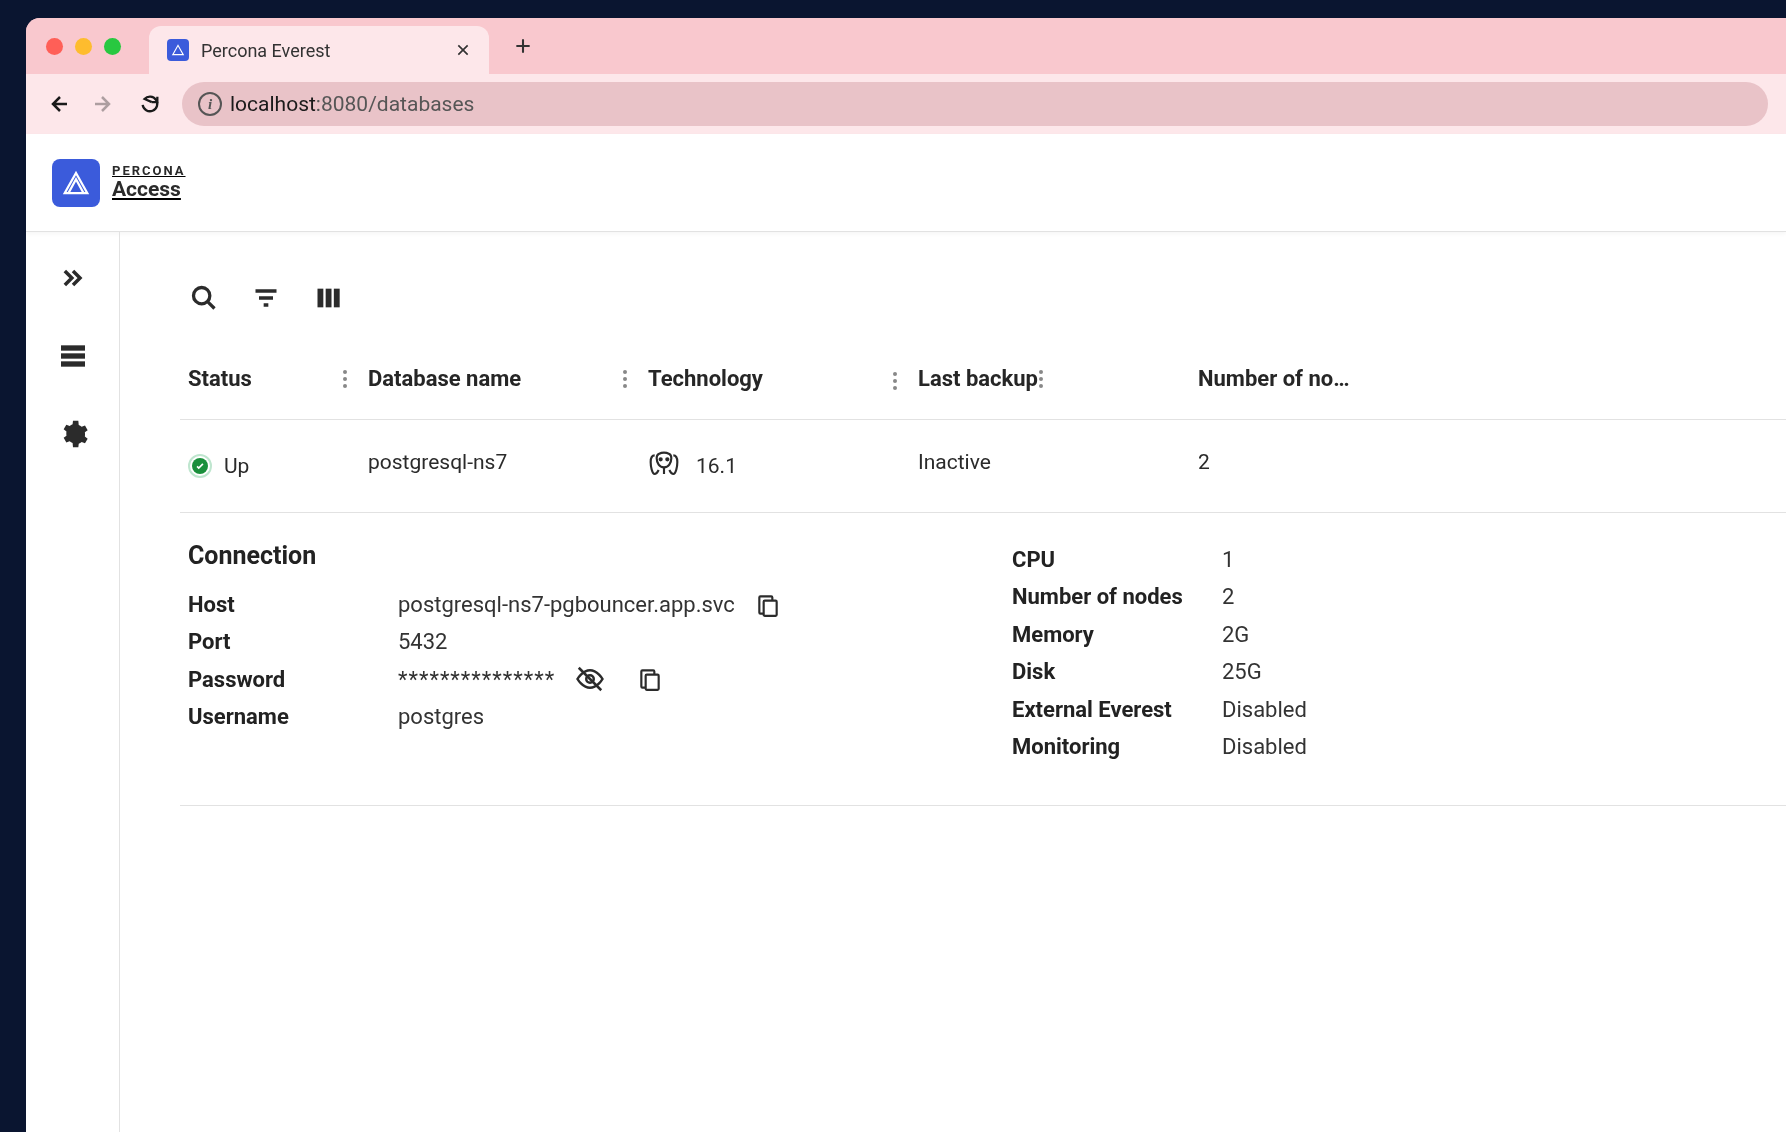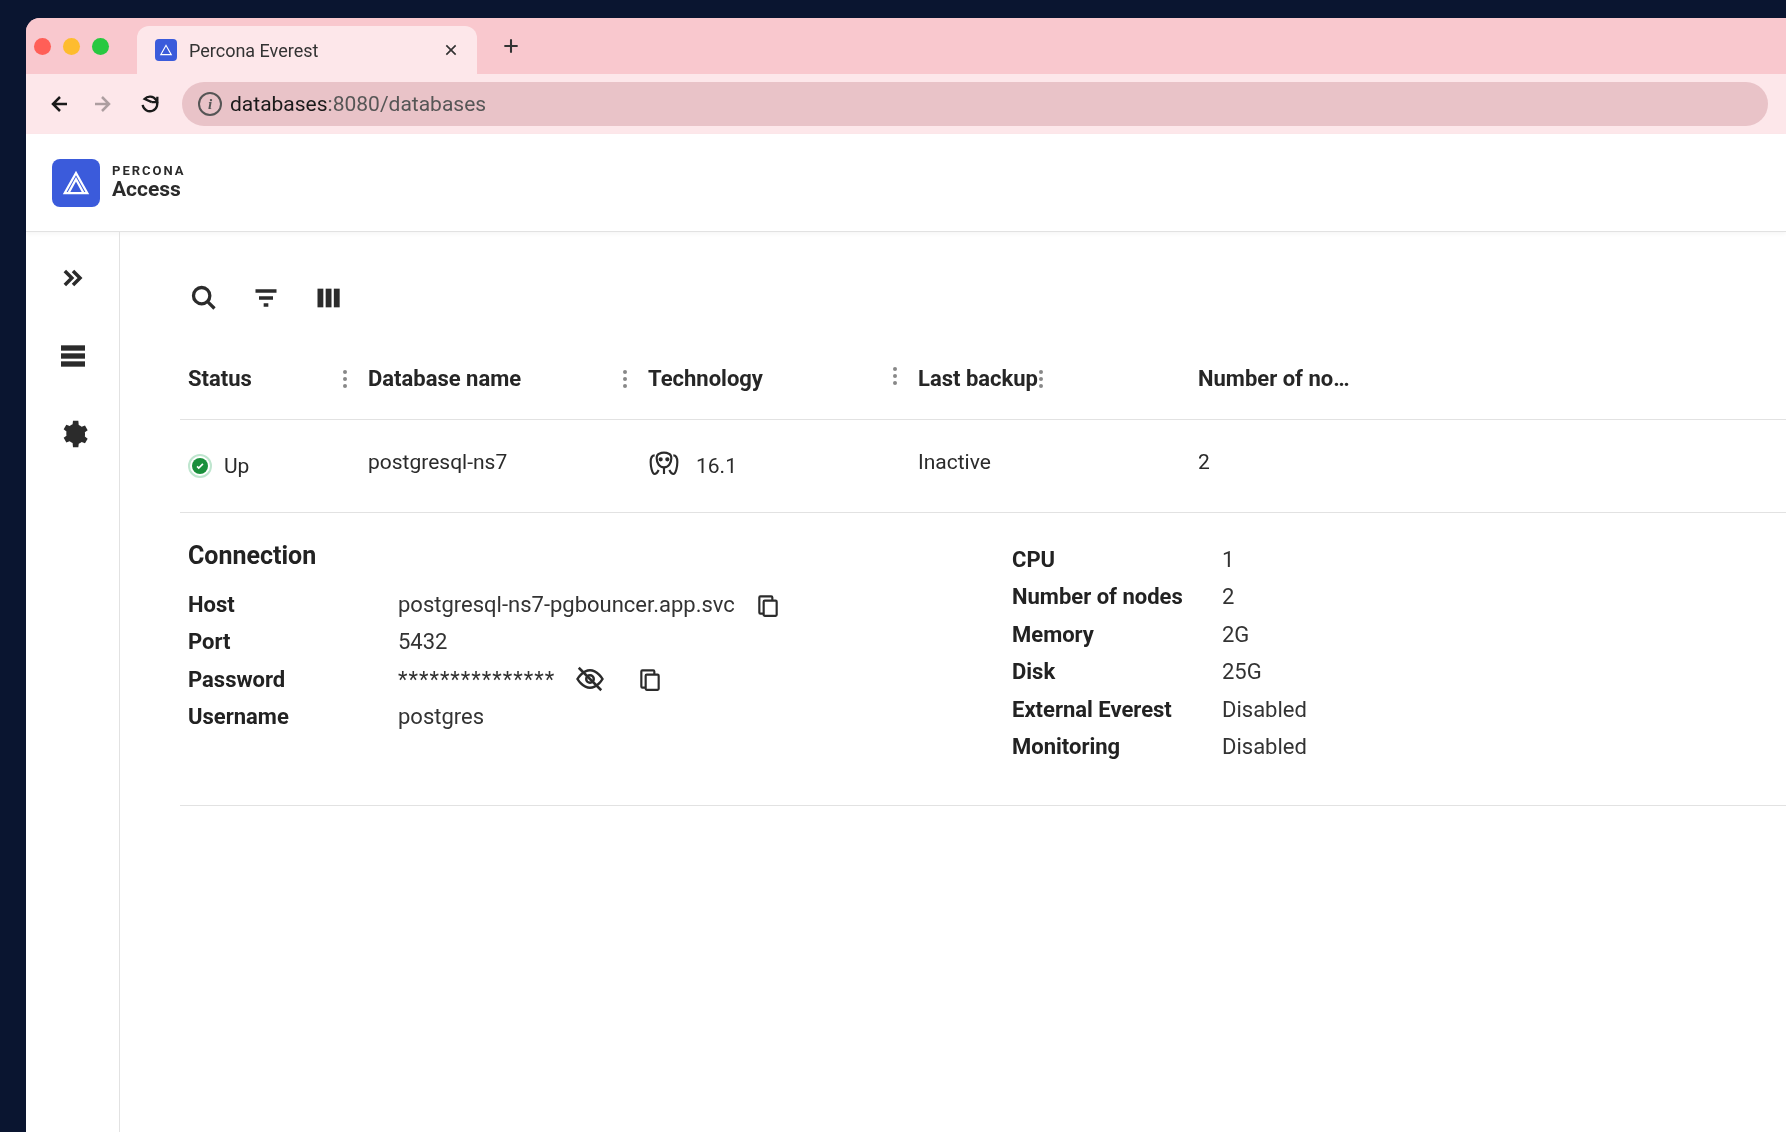--- a/index.html
+++ b/index.html
@@ -17,21 +17,21 @@
     right: 0;
     bottom: 0;
     background: #f9c8ce;
     border-radius: 14px 0 0 0;
     overflow: hidden;
   }
   .tab-strip {
     height: 56px;
     display: flex;
     align-items: center;
-    padding-left: 8px;
+    padding-left: 20px;
     background: #f9c8ce;
     border-radius: 10px;
   }
   .window-controls {
     display: flex;
     gap: 12px;
     margin-right: 28px;
   }
   .wc-dot { width: 17px; height: 17px; border-radius: 50%; }
   .wc-close { background: #ff5f57; }
@@ -95,20 +95,21 @@
     bottom: 0;
     background: #ffffff;
   }
   .topbar {
     height: 98px;
     border-bottom: 1px solid #e2e2e2;
     display:flex;
     align-items:center;
     padding: 16px 26px;
     box-shadow: 0 2px 4px rgba(0,0,0,0.04);
+    text-decoration: underline;
   }
   .logo {
     display:flex;
     align-items:center;
     gap: 12px;
   }
   .logo-icon {
     width: 48px; height: 48px;
     background: #3b5bdb;
     border-radius: 8px;
@@ -142,21 +143,21 @@
   .table-header {
     display:flex;
     font-size: 22px;
     font-weight: 700;
     color: #262626;
     padding: 20px 8px 28px 8px;
     border-bottom: 1px solid #e2e2e2;
   }
   .col-status { width: 180px; display:flex; align-items:center; justify-content:space-between; padding-right: 20px; }
   .col-name   { width: 280px; display:flex; align-items:center; justify-content:space-between; padding-right: 20px; }
-  .col-tech   { width: 270px; display:flex; align-items:flex-start; justify-content:space-between; padding-right: 20px; }
+  .col-tech   { width: 270px; display:flex; align-items:flex-end; justify-content:space-between; padding-right: 20px; }
   .col-backup { width: 280px; display:flex; align-items:center; justify-content:flex-start; padding-right: 20px; }
   .col-nodes  { width: 200px; display:flex; align-items:center; }
   .col-menu { color:#888; }
   .table-row {
     display:flex;
     font-size: 21px;
     color: #2b2b2b;
     padding: 30px 8px 30px 8px;
     border-bottom: 1px solid #e2e2e2;
   }
@@ -245,21 +246,21 @@
     </div>
     <div class="nav-btn">
       <svg width="22" height="22" viewBox="0 0 24 24" fill="none" stroke="#1a1a1a" stroke-width="2.5">
           <path d="M20 4 V10 H14"></path>
           <path d="M4 13 A8 8 0 1 0 6 6.5 L14 10" fill="none"></path>
         </svg>
     </div>
     <div class="addr-bar">
       <span class="addr-info">i</span>
       <span>
-        <span class="addr-host">databases</span><span class="addr-path">:8080/databases</span>
+        <span class="addr-host">localhost</span><span class="addr-path">:8080/databases</span>
       </span>
     </div>
   </div>
 </div>
 
 <div class="app-chrome">
   <div class="topbar">
     <div class="logo">
       <div class="logo-icon">
         <svg width="30" height="30" viewBox="0 0 24 24" fill="none" stroke="white" stroke-width="1.8">

